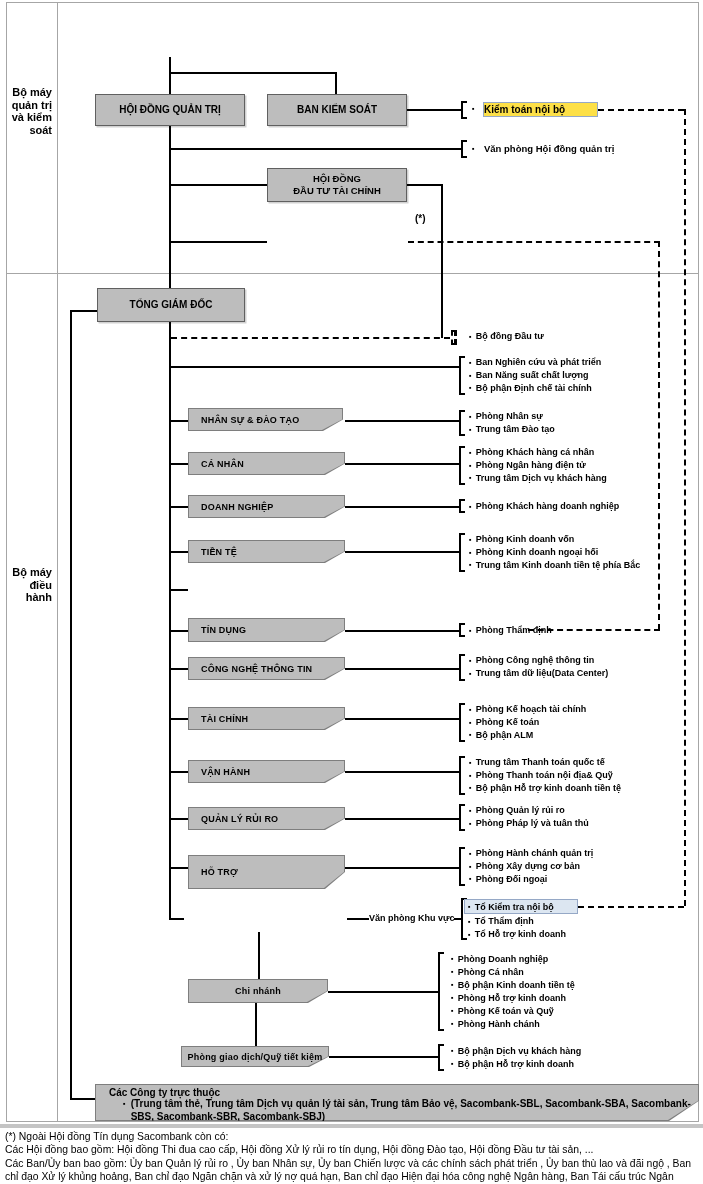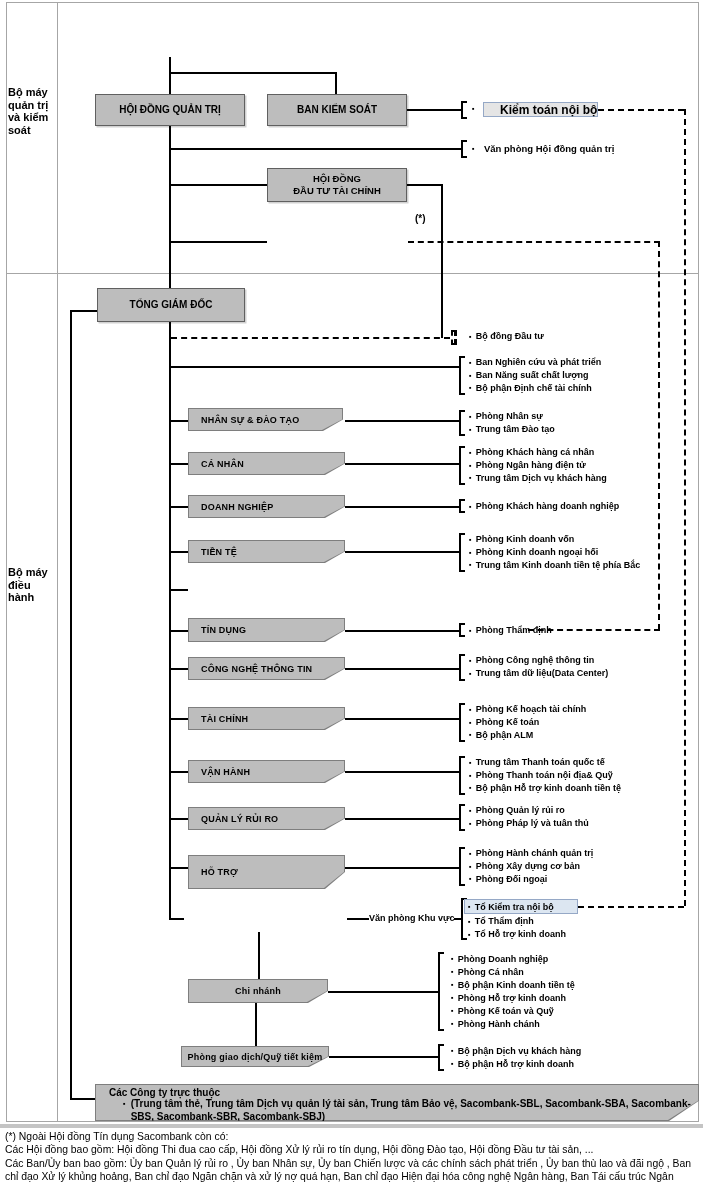--- a/index.html
+++ b/index.html
@@ -32,31 +32,31 @@
   
   .banner{position:absolute;background:#7e7e7e;filter:drop-shadow(1.5px 1.5px 0 rgba(0,0,0,.18))}
   .banner,.banner::after{clip-path:polygon(0 0,100% 0,100% 50%,calc(100% - 20px) 100%,0 100%)}
   .banner::after{content:"";position:absolute;inset:1px;background:#bdbdbd}
   .banner.lg,.banner.lg::after{clip-path:polygon(0 0,100% 0,100% 45%,calc(100% - 30px) 100%,0 100%)}
   .banner>.cap{position:relative;z-index:1;display:flex;align-items:center;height:100%;
                font-weight:bold;font-size:9px;letter-spacing:.2px;white-space:nowrap;padding-left:13px}
   .banner.center>.cap{justify-content:center;padding-left:0}
 
   
-  .hlbox{position:absolute;background:#e5e5e5;border:1px solid #95a8c6;
-         display:flex;align-items:center;font-weight:bold;font-size:12px;padding:0 16px;white-space:nowrap}
+  .hlbox{position:absolute;background:#fde047;border:1px solid #95a8c6;
+         display:flex;align-items:center;font-weight:bold;font-size:10px;padding:0 0;white-space:nowrap}
 
   
   .ul{position:absolute;font-weight:bold;font-size:9px;white-space:nowrap}
   .ul .li{display:flex;align-items:center;gap:4px;height:12.9px}
   .ul.lh13 .li{height:13px}
   .bu{font-size:7.5px;line-height:1}
   .li.hlrow{background:#dce6f1;border:1px solid #95a8c6;width:114px;height:15px;padding-left:3px;margin-bottom:1px}
 
-  .seclab{position:absolute;width:44px;text-align:left;font-weight:bold;font-size:11px;line-height:12.5px}
+  .seclab{position:absolute;width:44px;text-align:right;font-weight:bold;font-size:11px;line-height:12.5px}
   .small-bold{position:absolute;font-weight:bold;font-size:9px;white-space:nowrap}
   .ast{position:absolute;font-weight:bold;font-size:10px}
   .fn{position:absolute;font-size:10.4px;line-height:13.4px}
   .fn div{margin:0}
   .subs-title{position:relative;z-index:1;font-weight:bold;font-size:10px;padding:3px 0 0 14px}
   .subs-item{position:relative;z-index:1;display:flex;gap:5px;font-weight:bold;font-size:10px;
              line-height:12.5px;padding-left:28px;width:600px;white-space:normal}
 </style>
 </head>
 <body>

